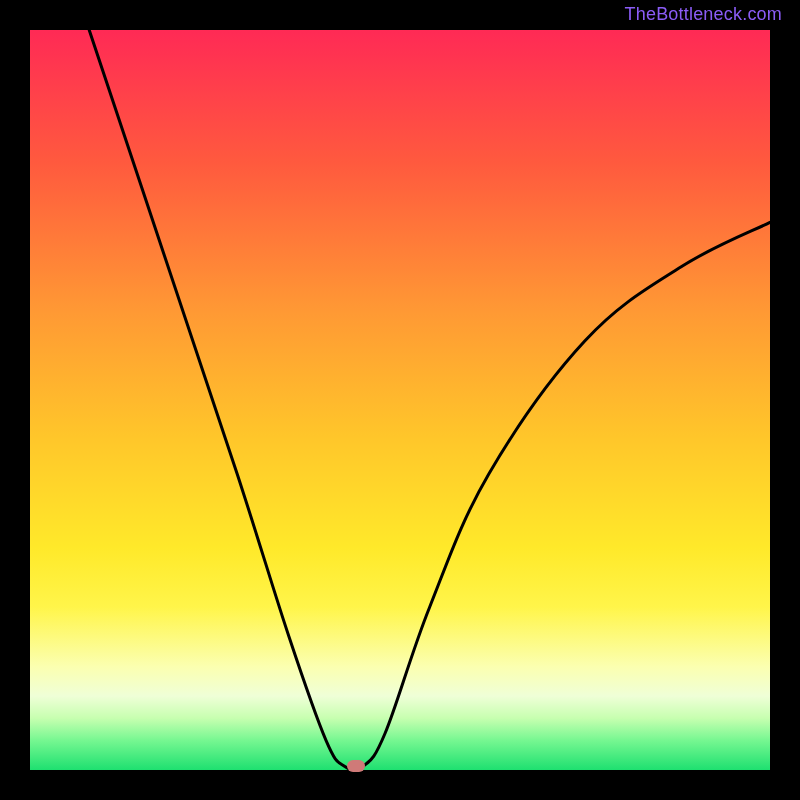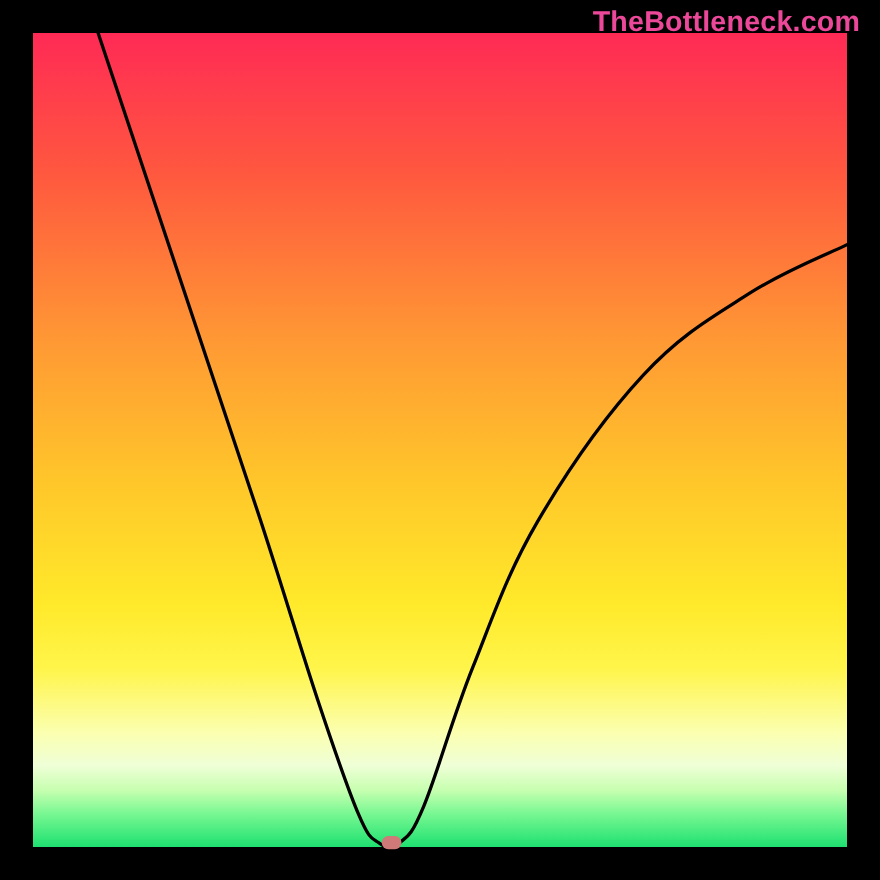--- a/index.html
+++ b/index.html
@@ -14,23 +14,23 @@
   .frame {
     position: relative;
     width: 800px;
     height: 800px;
     background: #000;
   }
   .watermark {
     position: absolute;
     top: 4px;
     right: 18px;
-    color: #ec4899;
-    font-size: 26px;
-    font-weight: 700;
+    color: #8b5cf6;
+    font-size: 18px;
+    font-weight: 400;
     letter-spacing: 0.2px;
     z-index: 50;
   }
   .plot {
     position: absolute;
     left: 30px;
     top: 30px;
     width: 740px;
     height: 740px;
     background: linear-gradient(

